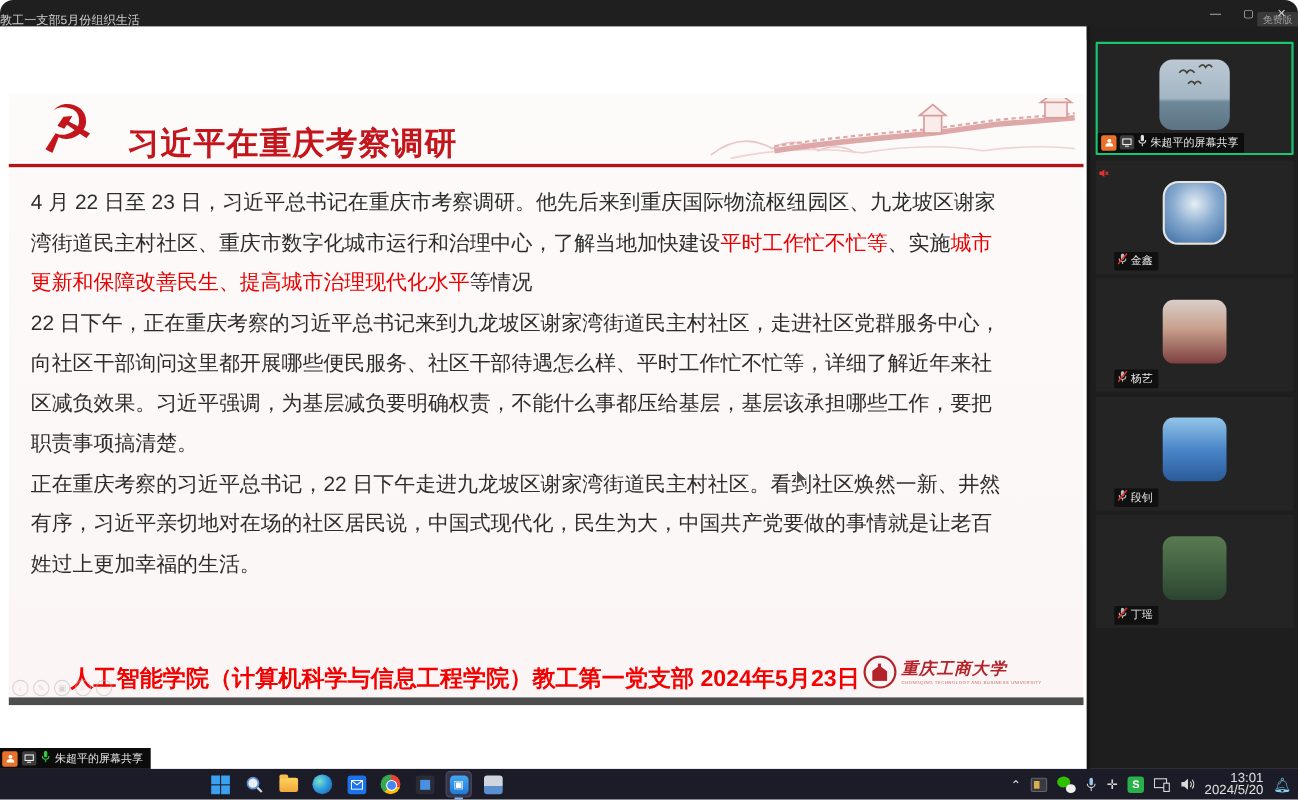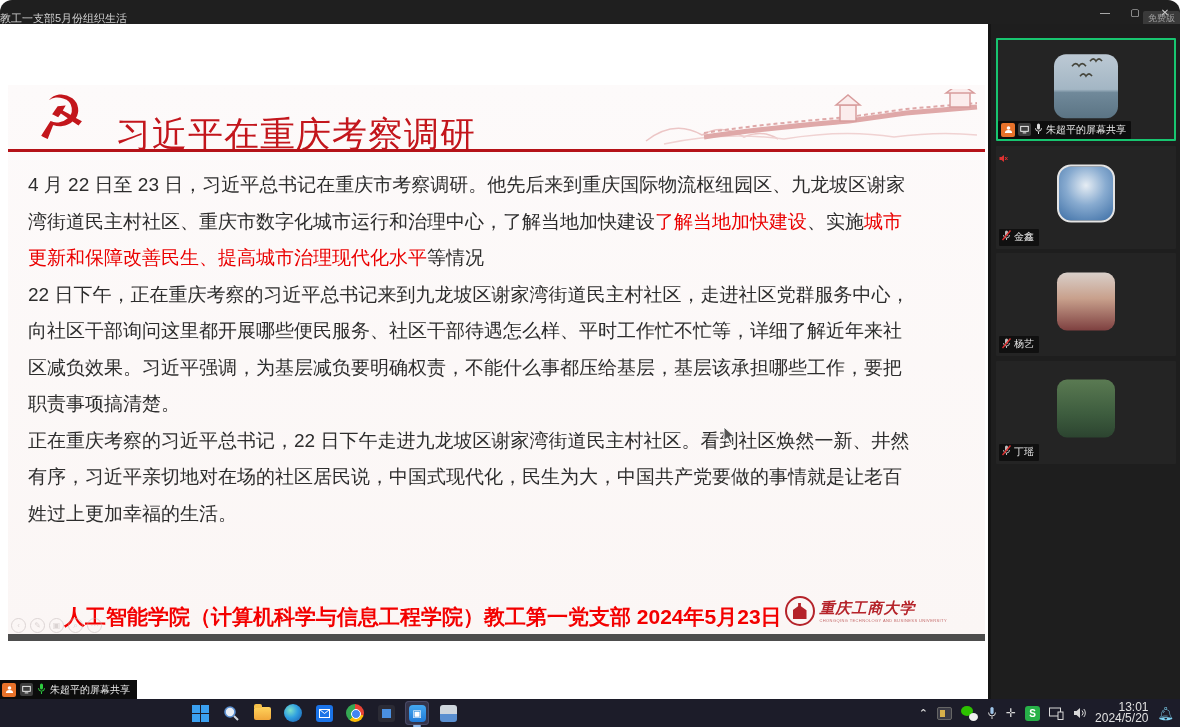--- a/index.html
+++ b/index.html
@@ -18,21 +18,21 @@
   
   .main { position:absolute; left:0; top:24px; width:988px; height:675px; background:#ffffff; }
 
   .slide { position:absolute; left:8px; top:61px; width:977px; height:549px;
            background:linear-gradient(180deg,#fdfafa 0%,#fbf6f5 100%); }
   .slide-edge { position:absolute; left:8px; top:610px; width:977px; height:7px; background:#4d4d4d; }
 
   .slide-header { position:relative; height:67px; }
   .emblem { position:absolute; left:26px; top:2px; font-size:58px; line-height:60px; color:#c3161c;
             font-family:"DejaVu Sans",sans-serif; transform:rotate(-8deg); }
-  .slide-title { position:absolute; left:108px; top:26px; font-size:35px; font-weight:normal; color:#c3161c; letter-spacing:1px; }
+  .slide-title { position:absolute; left:108px; top:26px; font-size:29px; font-weight:bold; color:#c3161c; letter-spacing:1px; }
   .wallart { position:absolute; right:6px; top:4px; }
   .header-rule { position:absolute; left:0; bottom:0; width:100%; height:3px; background:#b51218; }
 
   .slide-body { padding:15px 0 0 20px; width:904px; font-size:19px; line-height:36.5px; color:#2d2d2d; }
   .slide-body p { margin:0; }
   .rt { color:#ea0000; }
   .rh { color:#e60000; font-weight:bold; font-size:21px; line-height:30px; margin:4px 0; }
 
   .slide-footer { position:absolute; left:56px; bottom:3px; font-size:21px; font-weight:bold; color:#f30000; }
   .uni-logo { position:absolute; right:38px; bottom:8px; display:flex; align-items:center; }
@@ -62,21 +62,21 @@
   .tile.active { border:2px solid #18c570; }
   .avatar { position:absolute; left:50%; top:50%; transform:translate(-50%,-56%); width:58px; height:58px; border-radius:10px; }
   .tile.active .avatar { width:64px; height:64px; border-radius:12px; }
   .av1 { background:linear-gradient(180deg,#bcc9d4 0%,#a3b6c4 55%,#70899a 60%,#5b7484 100%); }
   .av2 { background:radial-gradient(circle at 50% 35%,#e6edf4 0%,#88abd0 45%,#3c6ea5 100%);
          border:2px solid #e4e4e4; border-radius:14px; }
   .av3 { background:linear-gradient(180deg,#d9cfc9 0%,#c8a08c 45%,#7e4040 100%); }
   .av4 { background:linear-gradient(180deg,#93c5e8 0%,#4a86c8 50%,#2a5a9a 100%); }
   .av5 { background:linear-gradient(180deg,#aac49c 0%,#7a9a6a 40%,#4a5a3a 75%,#3a3a30 100%); }
   .av6 { background:linear-gradient(180deg,#5a7a52 0%,#3d5c3e 60%,#2c4430 100%); }
-  .nametag { position:absolute; left:3px; bottom:3px; background:rgba(10,10,10,0.78); color:#e8e8e8;
+  .nametag { position:absolute; left:17px; bottom:3px; background:rgba(10,10,10,0.78); color:#e8e8e8;
              font-size:10px; padding:1px 5px 2px 3px; display:flex; align-items:center; gap:3px; border-radius:1px; }
   .tile.active .nametag { left:0; bottom:0; background:rgba(12,12,12,0.92); height:18px; }
   .badge-audio-off { position:absolute; left:3px; top:3px; }
 
   
   .taskbar { position:absolute; left:0; bottom:0; width:1180px; height:28px; background:#1c1c29;
              display:flex; align-items:center; }
   .tb-icons { position:absolute; left:188px; top:0; height:28px; display:flex; align-items:center; gap:7px; }
   .tbi { width:24px; height:24px; display:flex; align-items:center; justify-content:center; border-radius:4px; position:relative; }
   .tbi.activeapp { background:#34344a; box-shadow:inset 0 0 0 1px #4a4a66; }
@@ -143,21 +143,21 @@
           <rect x="196" y="16" width="16" height="16"></rect>
           <path d="M192 16 L204 6 L216 16 Z"></path>
           <rect x="306" y="2" width="20" height="16"></rect>
           <path d="M302 4 L316 -6 L330 4 Z"></path>
         </g>
       </svg>
       <div class="header-rule"></div>
     </div>
 
     <div class="slide-body">
-      <p><span>4 月 22 日至 23 日，习近平总书记在重庆市考察调研。他先后来到重庆国际物流枢纽园区、九龙坡区谢家湾街道民主村社区、重庆市数字化城市运行和治理中心，了解当地加快建设</span><span class="rt">了解当地加快建设</span><span>、实施</span><span class="rt">城市更新和保障改善民生、提高城市治理现代化水平</span><span>等情况</span></p>
+      <p><span>4 月 22 日至 23 日，习近平总书记在重庆市考察调研。他先后来到重庆国际物流枢纽园区、九龙坡区谢家湾街道民主村社区、重庆市数字化城市运行和治理中心，了解当地加快建设</span><span class="rt">平时工作忙不忙等</span><span>、实施</span><span class="rt">城市更新和保障改善民生、提高城市治理现代化水平</span><span>等情况</span></p>
       <p>22 日下午，正在重庆考察的习近平总书记来到九龙坡区谢家湾街道民主村社区，走进社区党群服务中心，向社区干部询问这里都开展哪些便民服务、社区干部待遇怎么样、平时工作忙不忙等，详细了解近年来社区减负效果。习近平强调，为基层减负要明确权责，不能什么事都压给基层，基层该承担哪些工作，要把职责事项搞清楚。</p>
       <p>正在重庆考察的习近平总书记，22 日下午走进九龙坡区谢家湾街道民主村社区。看到社区焕然一新、井然有序，习近平亲切地对在场的社区居民说，中国式现代化，民生为大，中国共产党要做的事情就是让老百姓过上更加幸福的生活。</p>
     </div>
 
     <div class="slide-footer">人工智能学院（计算机科学与信息工程学院）教工第一党支部 2024年5月23日</div>
 
     <div class="uni-logo">
       <div class="uni-emblem">
           <div class="inner"></div>
         </div>
@@ -267,33 +267,47 @@
             <rect x="3" y="0.5" width="3" height="5.5" rx="1.5" fill="#bbb"></rect>
             <path d="M1.5 5a3 3 0 0 0 6 0" fill="none" stroke="#bbb"></path>
             <line x1="4.5" y1="8" x2="4.5" y2="10" stroke="#bbb"></line>
             <line x1="0.5" y1="10" x2="8.5" y2="0.5" stroke="#e03131" stroke-width="1.4"></line>
           </svg>
       </span>
       <span>杨艺</span>
     </div>
   </div>
 
-
-
   <div class="tile">
-    <div class="avatar av6"></div>
+    <div class="avatar av4"></div>
     <div class="nametag">
       <span>
         <svg width="9" height="11" viewBox="0 0 9 11">
             <rect x="3" y="0.5" width="3" height="5.5" rx="1.5" fill="#bbb"></rect>
             <path d="M1.5 5a3 3 0 0 0 6 0" fill="none" stroke="#bbb"></path>
             <line x1="4.5" y1="8" x2="4.5" y2="10" stroke="#bbb"></line>
             <line x1="0.5" y1="10" x2="8.5" y2="0.5" stroke="#e03131" stroke-width="1.4"></line>
           </svg>
       </span>
+      <span>段钊</span>
+    </div>
+  </div>
+
+
+  <div class="tile">
+    <div class="avatar av6"></div>
+    <div class="nametag">
+      <span>
+        <svg width="9" height="11" viewBox="0 0 9 11">
+            <rect x="3" y="0.5" width="3" height="5.5" rx="1.5" fill="#bbb"></rect>
+            <path d="M1.5 5a3 3 0 0 0 6 0" fill="none" stroke="#bbb"></path>
+            <line x1="4.5" y1="8" x2="4.5" y2="10" stroke="#bbb"></line>
+            <line x1="0.5" y1="10" x2="8.5" y2="0.5" stroke="#e03131" stroke-width="1.4"></line>
+          </svg>
+      </span>
       <span>丁瑶</span>
     </div>
   </div>
 </div>
 
 <div class="taskbar">
   <div class="tb-icons">
     <div class="tbi">
         <span class="win-logo">
           <i></i>

